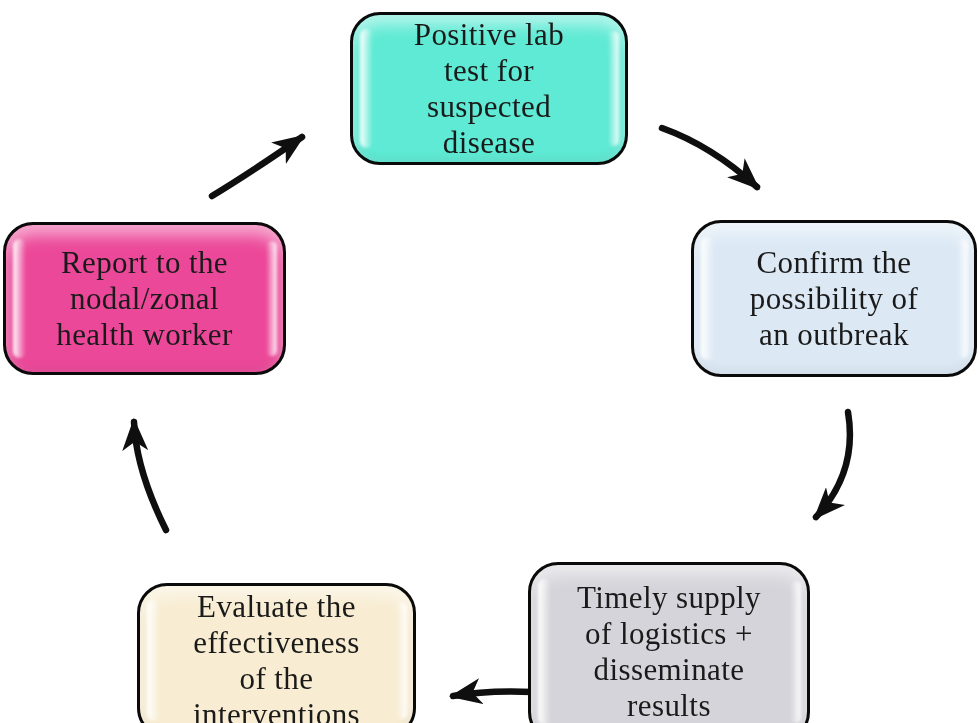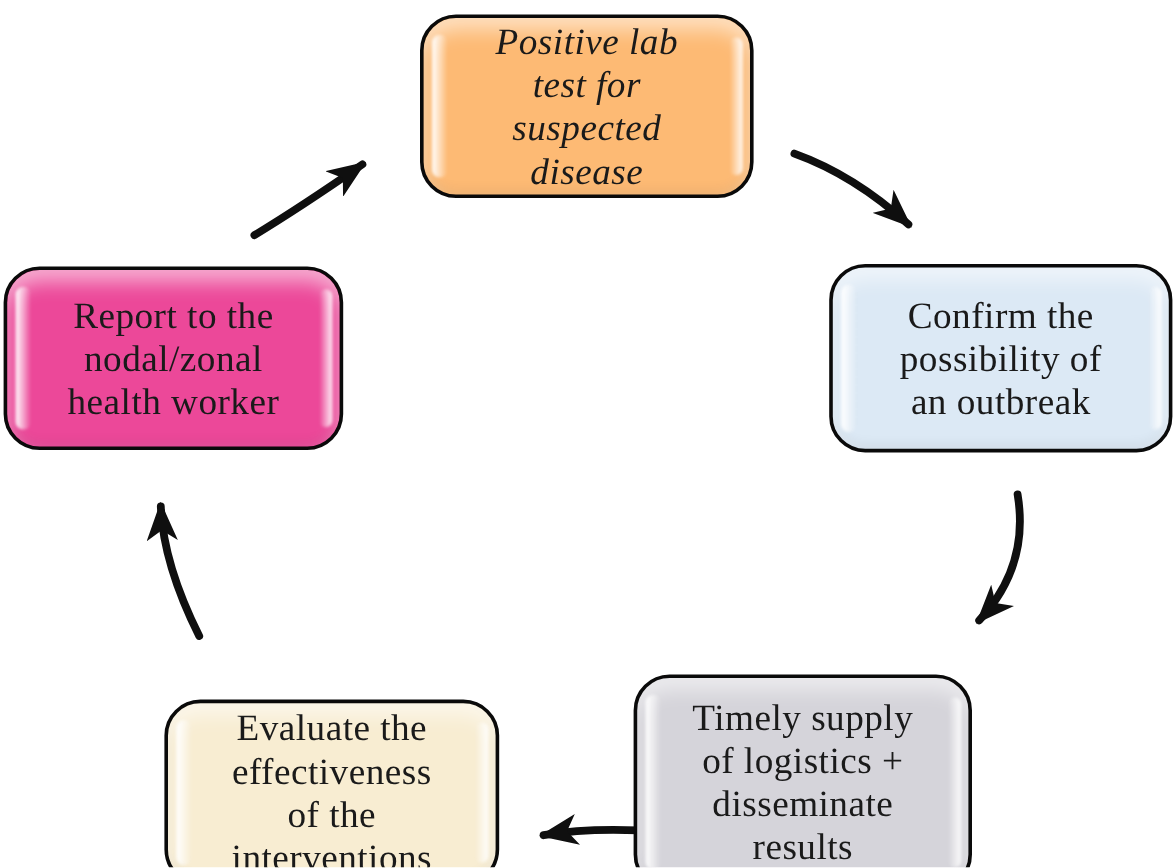--- a/index.html
+++ b/index.html
@@ -82,21 +82,21 @@
         <path d="M0,0 L5,2 L0,4 L1.35,2 Z" fill="#0f0f0f"></path>
       </marker>
     </defs>
     <path class="shaft" d="M 662 128 Q 712 146 757 187" marker-end="url(#arrowhead)"></path>
     <path class="shaft" d="M 848 412 Q 858 472 816 517" marker-end="url(#arrowhead)"></path>
     <path class="shaft" d="M 533 692 Q 488 690 453 696" marker-end="url(#arrowhead)"></path>
     <path class="shaft" d="M 166 530 Q 136 470 134 422" marker-end="url(#arrowhead)"></path>
     <path class="shaft" d="M 212 196 Q 250 173 302 137" marker-end="url(#arrowhead)"></path>
   </svg>
 
-  <div class="node n0" style="background-color: #fdba74; font-style: italic;">
+  <div class="node n0" style="background-color: #5eead4;">
     <span class="label">Positive lab
 test for
 suspected
 disease</span>
   </div>
 
   <div class="node n1" style="background-color: rgb(220, 233, 245);">
     <span class="label">Confirm the
 possibility of
 an outbreak</span>

